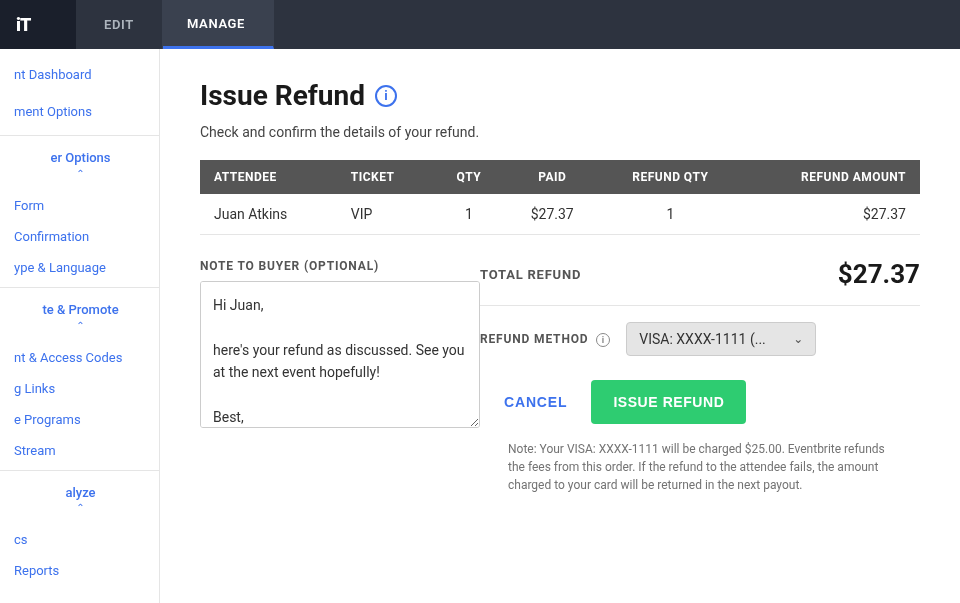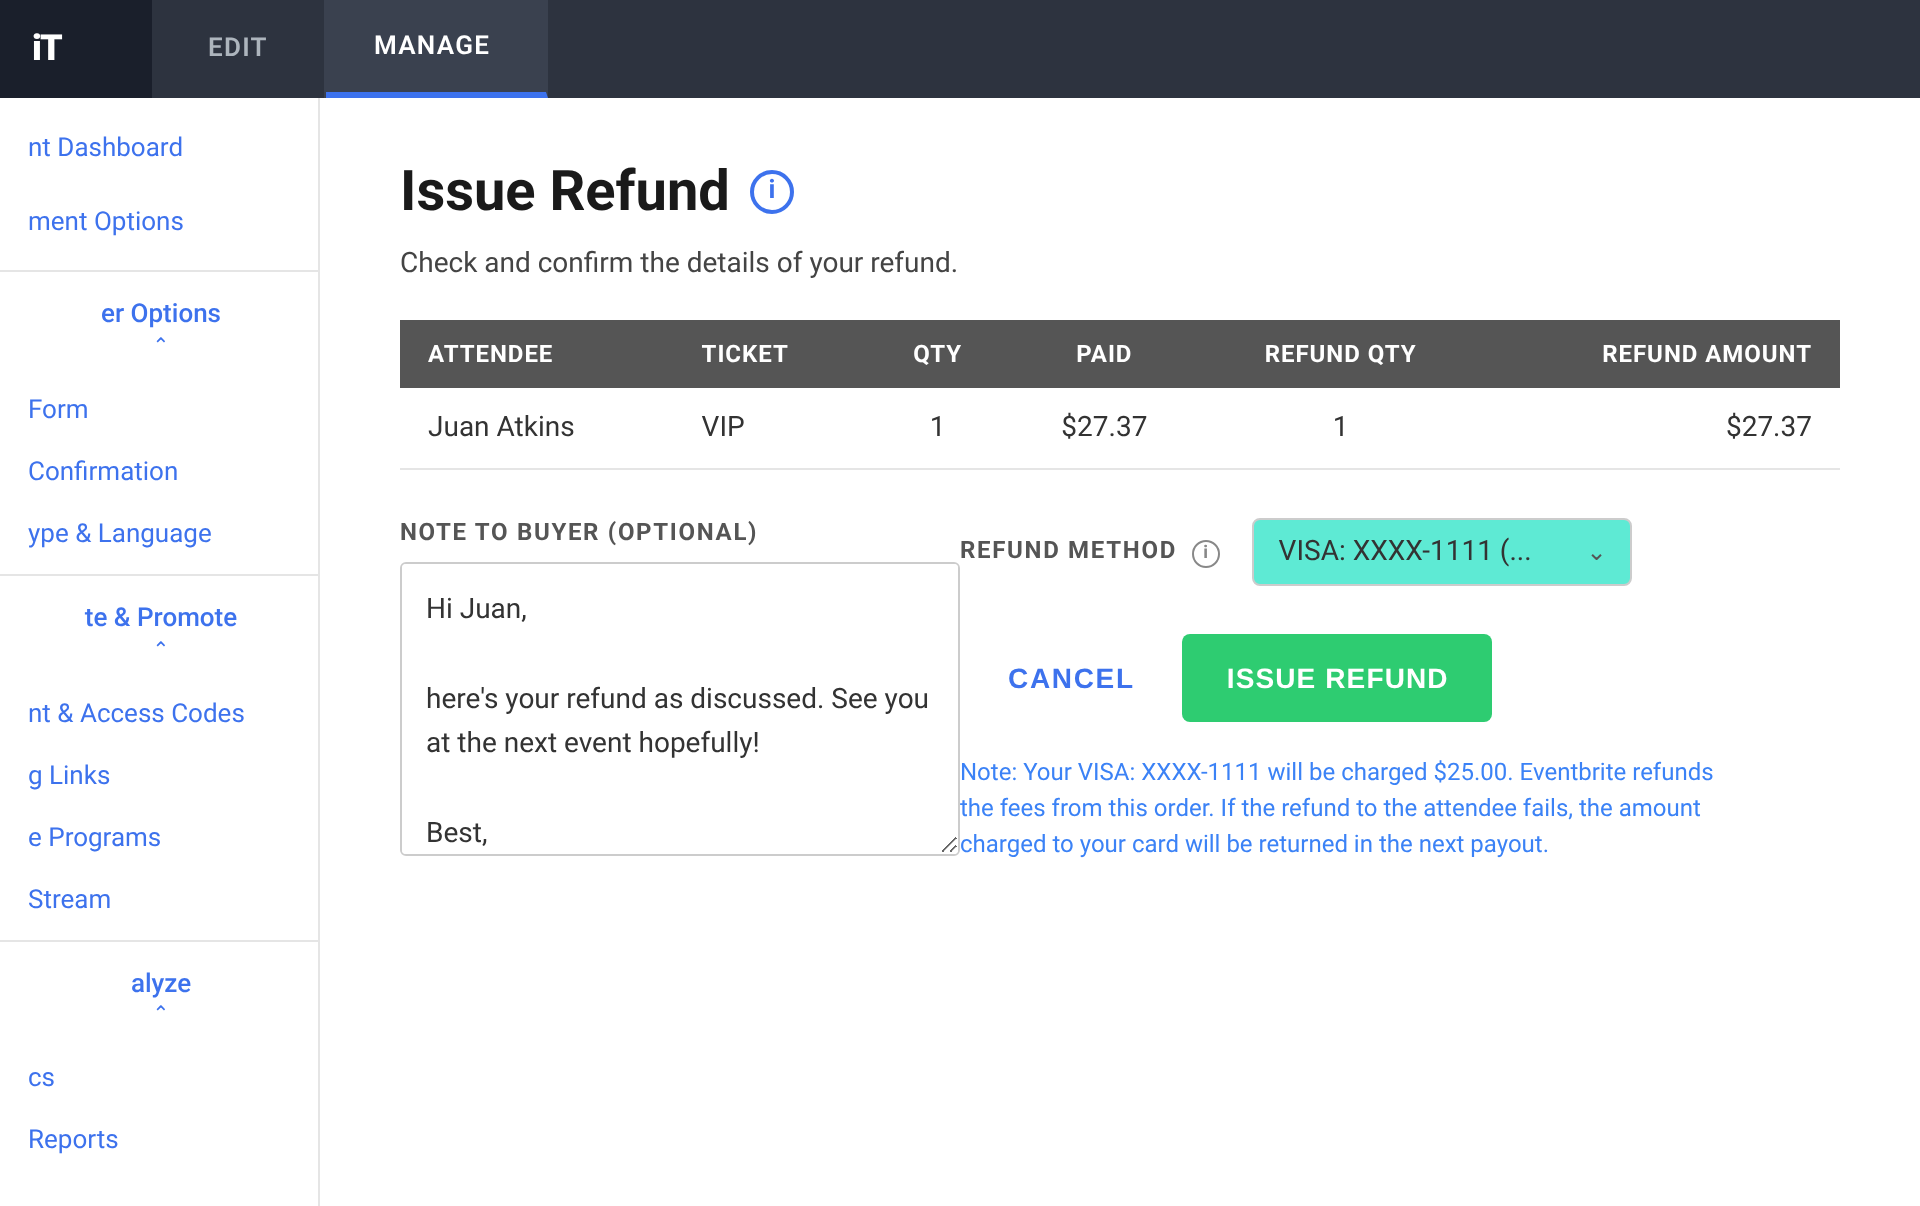--- a/index.html
+++ b/index.html
@@ -244,21 +244,21 @@
     .visa-dropdown {
       display: flex;
       align-items: center;
       justify-content: space-between;
       border: 1px solid #ccc;
       border-radius: 4px;
       padding: 8px 12px;
       font-size: 14px;
       color: #333;
       cursor: pointer;
-      background: #5eead4;
+      background: #e5e5e5;
       min-width: 190px;
       gap: 8px;
     }
     .visa-dropdown .chevron-down {
       font-size: 12px;
       color: #555;
     }
 
     .action-buttons {
       display: flex;
@@ -285,23 +285,24 @@
       font-weight: 700;
       letter-spacing: 0.04em;
       padding: 14px 22px;
       border-radius: 4px;
       cursor: pointer;
       text-transform: uppercase;
     }
 
     .note-text {
       font-size: 12px;
-      color: #3b82f6;
+      color: #737373;
       line-height: 1.5;
       max-width: 380px;
+      margin-left: 28px;
     }
   </style>
 </head>
 <body>
 
 <div class="top-nav">
   <div class="brand">iT</div>
   <div class="nav-item">EDIT</div>
   <div class="nav-item active">MANAGE</div>
 </div>
@@ -373,20 +374,24 @@
         <div class="note-label">NOTE TO BUYER (OPTIONAL)</div>
         <textarea class="note-textarea" style="">Hi Juan,
 
 here's your refund as discussed. See you at the next event hopefully!
 
 Best,
 Chris</textarea>
       </div>
 
       <div class="refund-details">
+        <div class="total-refund-row">
+          <span class="total-refund-label">TOTAL REFUND</span>
+          <span class="total-refund-amount">$27.37</span>
+        </div>
 
         <div class="refund-method-row">
           <span class="refund-method-label">
             <span>REFUND METHOD</span>
             <span class="info-icon-small">i</span>
           </span>
           <div class="visa-dropdown">
             <span>VISA: XXXX-1111 (...</span>
             <span class="chevron-down">⌄</span>
           </div>

